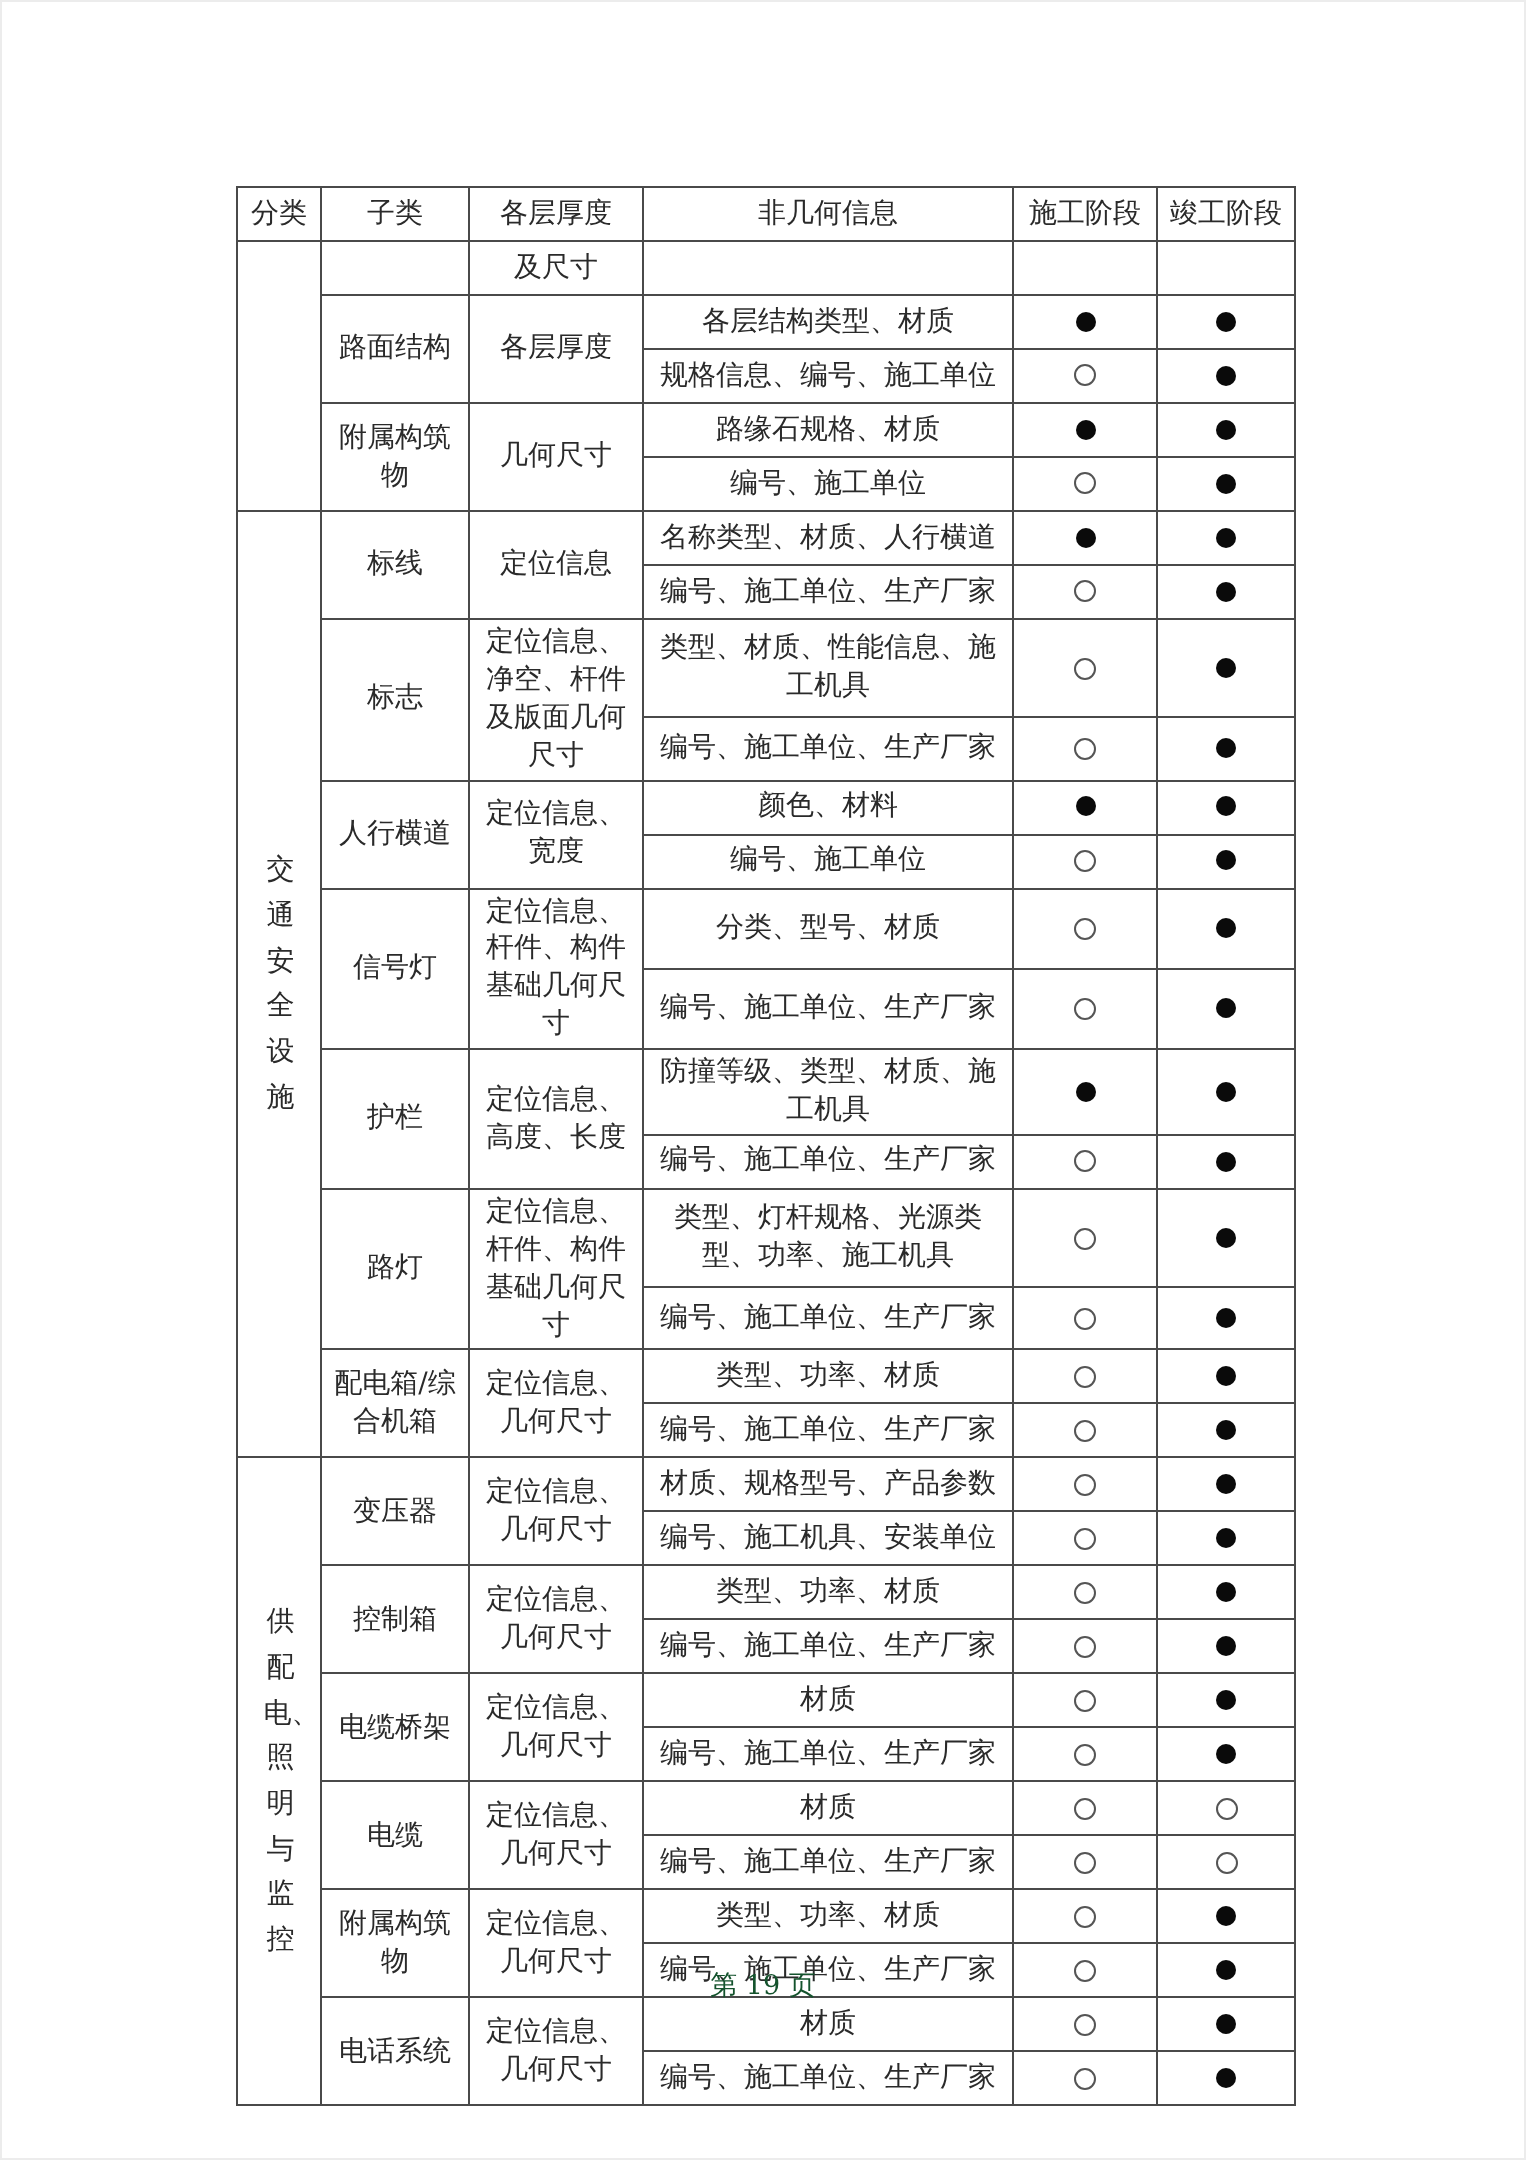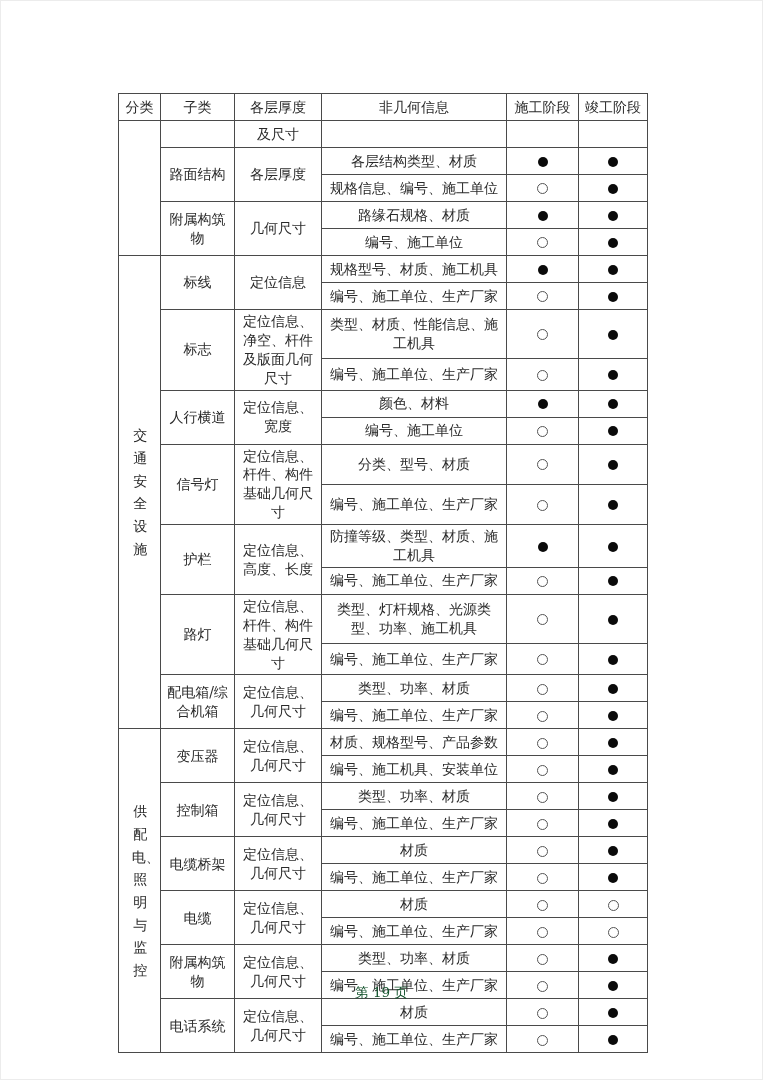--- a/index.html
+++ b/index.html
@@ -124,21 +124,21 @@
             <td class="info-cell">编号、施工单位</td>
             <td class="phase-cell"><span class="dot hollow"></span></td>
             <td class="phase-cell"><span class="dot filled"></span></td>
           </tr>
           <tr>
             <td class="cat-cell" rowspan="14">
               <div class="vertical-label">交通安全设施</div>
             </td>
             <td class="subclass-cell" rowspan="2">标线</td>
             <td class="geometry-cell" rowspan="2">定位信息</td>
-            <td class="info-cell">规格型号、材质、施工机具</td>
+            <td class="info-cell">名称类型、材质、人行横道</td>
             <td class="phase-cell"><span class="dot filled"></span></td>
             <td class="phase-cell"><span class="dot filled"></span></td>
           </tr>
           <tr>
             <td class="info-cell">编号、施工单位、生产厂家</td>
             <td class="phase-cell"><span class="dot hollow"></span></td>
             <td class="phase-cell"><span class="dot filled"></span></td>
           </tr>
           <tr>
             <td class="subclass-cell" rowspan="2">标志</td>

